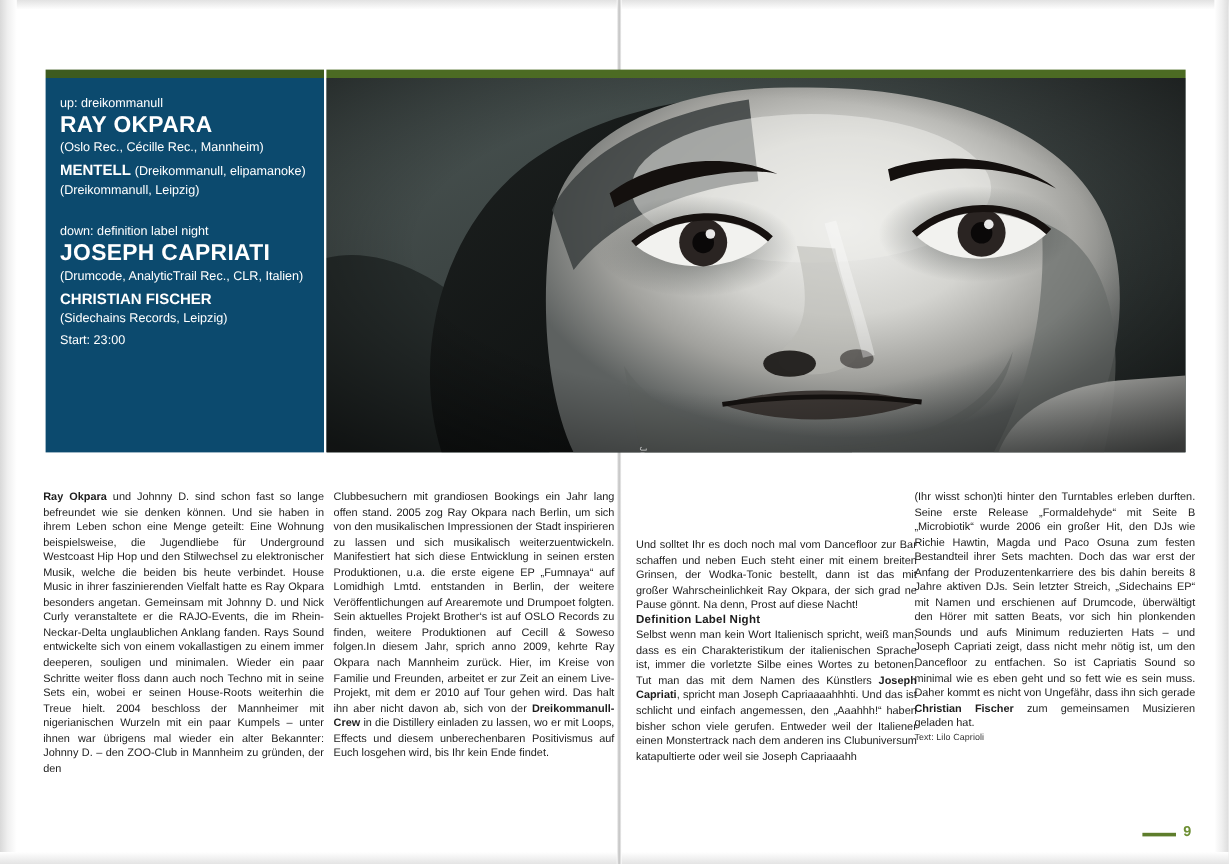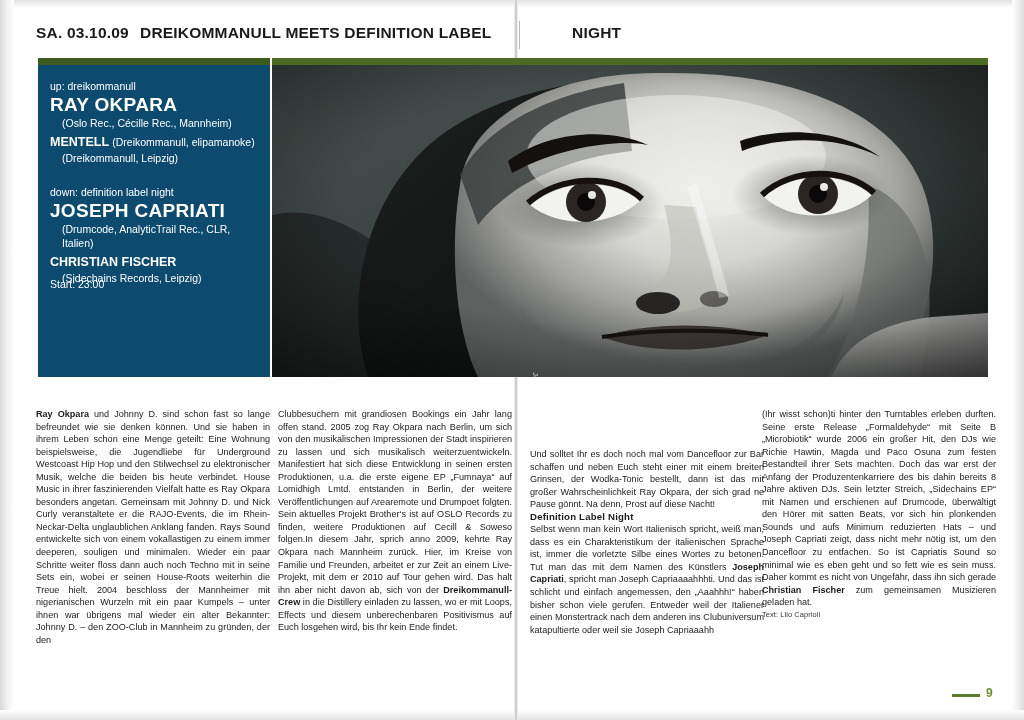--- a/index.html
+++ b/index.html
@@ -33,21 +33,21 @@
   .hdr-rule{position:absolute;left:483px;top:-3px;width:1px;height:28px;background:#b9b9b9;}
   .hdr-night{position:absolute;left:536px;top:0;font-size:15.5px;font-weight:bold;letter-spacing:.2px;}
 
   
   .greenbar{position:absolute;left:38px;top:58px;width:232px;height:7px;background:#3d5b1f;}
   .greenbox{position:absolute;left:38px;top:65px;width:232px;height:312px;
     background:#0c4a6e;color:#ffffff;}
   .greenbox .inner{position:absolute;left:12px;top:14px;right:10px;}
   .gb-eyebrow{font-size:10.5px;line-height:14px;font-weight:normal;margin:0 0 1px 0;}
   .gb-name-big{font-size:19px;line-height:22px;font-weight:bold;letter-spacing:.3px;margin:0;}
-  .gb-sub{font-size:10.5px;line-height:14px;margin:0 0 4px 12px;}
+  .gb-sub{font-size:10.5px;line-height:14px;margin:0 0 4px 0;}
   .gb-name-mid{font-size:12.5px;line-height:17px;font-weight:bold;margin:0;}
   .gb-name-mid .light{font-weight:normal;font-size:10.5px;}
   .gb-gap{height:16px;}
   .gb-start{font-size:10.5px;line-height:14px;margin:0;}
   .gb-startwrap{position:absolute;left:12px;top:212px;}
 
   
   .photobar{position:absolute;left:272px;top:58px;width:716px;height:7px;background:#4c6b23;}
   .photo{position:absolute;left:272px;top:65px;width:716px;height:312px;overflow:hidden;
     background:#353f3e;}
@@ -77,26 +77,20 @@
 </head>
 <body>
 
 <div class="spread">
 
   <div class="edge-top"></div>
   <div class="edge-left"></div>
   <div class="edge-right"></div>
   <div class="edge-bottom"></div>
 
-  <div class="header">
-    <span class="hdr-date">SA. 03.10.09</span>
-    <span class="hdr-title">DREIKOMMANULL MEETS DEFINITION LABEL</span>
-    <span class="hdr-rule"></span>
-    <span class="hdr-night">NIGHT</span>
-  </div>
 
   <div class="gutter"></div>
 
   <div class="greenbar"></div>
   <div class="greenbox">
     <div class="inner">
       <p class="gb-eyebrow">up: dreikommanull</p>
       <p class="gb-name-big">RAY OKPARA</p>
       <p class="gb-sub">(Oslo Rec., Cécille Rec., Mannheim)</p>
       <p class="gb-name-mid">

